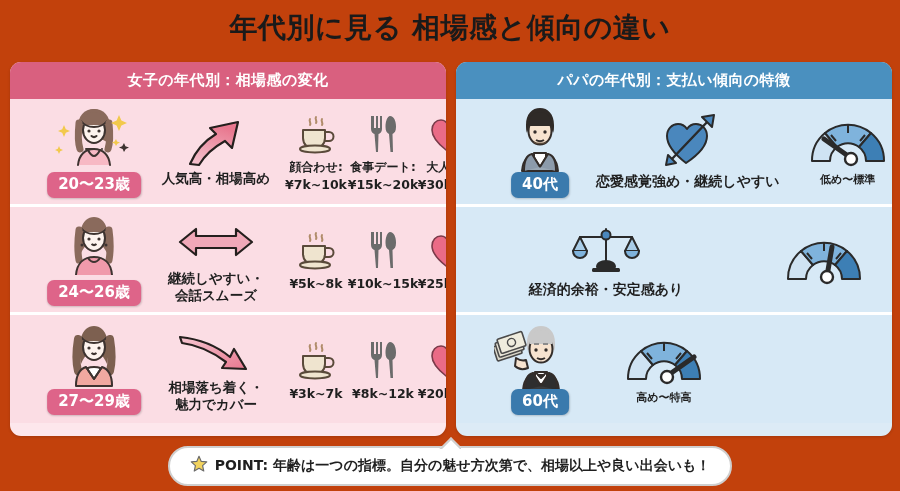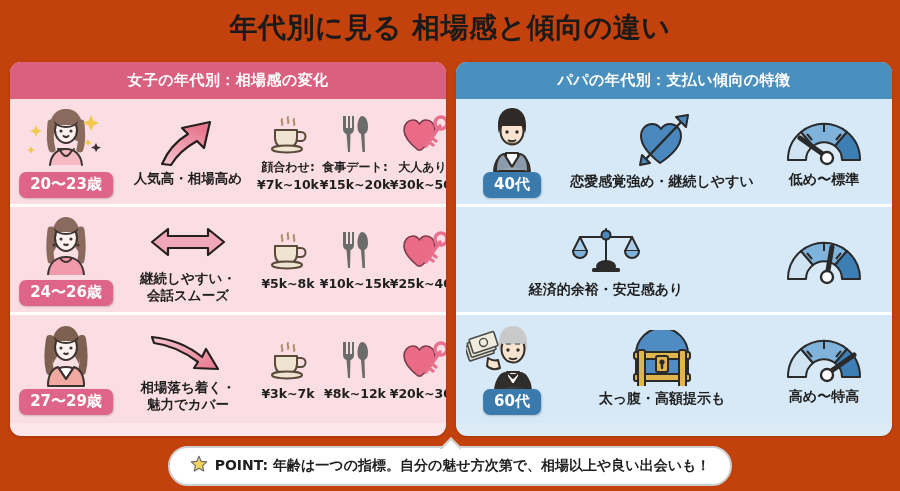--- a/index.html
+++ b/index.html
@@ -42,21 +42,21 @@
     height: 108px;
     display: flex; align-items: center;
     border-bottom: 3px solid #ffffff;
   }
   .row:last-child { border-bottom: none; }
   .panel.left  .row { background: #fbdde4; }
   .panel.right .row { background: #d7e9f6; }
 
   
   .avatar-cell {
-    position: relative; width: 112px; height: 108px; flex: none;
+    position: relative; width: 112px; height: 108px; flex: none; margin-left: 28px;
   }
   .avatar-art { position: absolute; left: 50%; top: 3px; transform: translateX(-50%); }
   .age-badge {
     position: absolute; bottom: 8px; left: 50%; transform: translateX(-50%);
     padding: 3px 11px 4px; border-radius: 7px;
     font-size: 15px; font-weight: bold; color: #fff; white-space: nowrap;
     box-shadow: 0 1px 2px rgba(0,0,0,0.18);
   }
   .panel.left  .age-badge { background: #de6489; }
   .panel.right .age-badge { background: #3a7aad; }
@@ -95,21 +95,21 @@
   .trait-label {
     margin-top: 4px; font-size: 14px; font-weight: bold; color: #1f1f1f;
     text-align: center; white-space: nowrap;
   }
   .gauge-cell {
     width: 136px; flex: none; height: 108px;
     display: flex; flex-direction: column; align-items: center; justify-content: center;
   }
   .gauge-icon { height: 52px; display:flex; align-items:center; justify-content:center; }
   .gauge-label {
-    margin-top: 4px; font-size: 14px; font-weight: bold; color: #1f1f1f; white-space: nowrap;
+    margin-top: 4px; font-size: 11px; font-weight: bold; color: #1f1f1f; white-space: nowrap;
   }
 
   
   .point-wrap { position: absolute; left: 0; bottom: 5px; width: 900px; display:flex; justify-content:center; }
   .point-banner {
     position: relative;
     display: inline-flex; align-items: center; gap: 7px;
     padding: 7px 20px 8px;
     background: #ffffff; border: 2px solid #cfcfcf; border-radius: 21px;
     font-size: 14px; font-weight: bold; color: #1f1f1f; white-space: nowrap;
@@ -518,36 +518,20 @@
                 <rect x="5" y="21" width="26" height="15" rx="1.5" fill="#e7e4d6" stroke="#4a4a4a" stroke-width="1.6"></rect>
                 <rect x="8" y="18" width="26" height="15" rx="1.5" fill="#efecdd" stroke="#4a4a4a" stroke-width="1.6"></rect>
                 <circle cx="21" cy="25.5" r="4" fill="none" stroke="#4a4a4a" stroke-width="1.4"></circle>
               </g>
               <path d="M22 40c3 2 7 3 10 2l2 8c-5 2-10 1-13-2z" fill="#f7e3cf" stroke="#332d2a" stroke-width="2" stroke-linejoin="round"></path>
             </svg>
           </div>
           <div class="age-badge">60代</div>
         </div>
 
-        <div class="trait-cell">
-          <div class="trait-icon">
-            <svg width="64" height="56" viewBox="0 0 64 56">
-              <path d="M6 24a26 26 0 0 1 52 0v4H6z" fill="#4f8cc4" stroke="#2a2a2a" stroke-width="2" stroke-linejoin="round"></path>
-              <rect x="6" y="28" width="52" height="22" rx="3" fill="#4f8cc4" stroke="#2a2a2a" stroke-width="2"></rect>
-              <rect x="4" y="22" width="56" height="7" rx="2" fill="#e0b54c" stroke="#2a2a2a" stroke-width="2"></rect>
-              <rect x="4" y="44" width="56" height="7" rx="2" fill="#e0b54c" stroke="#2a2a2a" stroke-width="2"></rect>
-              <rect x="8" y="6" width="7" height="45" rx="2" fill="#e0b54c" stroke="#2a2a2a" stroke-width="2" transform="translate(0,14)"></rect>
-              <rect x="49" y="6" width="7" height="45" rx="2" fill="#e0b54c" stroke="#2a2a2a" stroke-width="2" transform="translate(0,14)"></rect>
-              <rect x="26" y="26" width="12" height="16" rx="2" fill="#e0b54c" stroke="#2a2a2a" stroke-width="2"></rect>
-              <circle cx="32" cy="32" r="2.6" fill="#2a2a2a"></circle>
-              <path d="M32 33v5" stroke="#2a2a2a" stroke-width="2.4" stroke-linecap="round"></path>
-            </svg>
-          </div>
-          <div class="trait-label">太っ腹・高額提示も</div>
-        </div>
 
         <div class="gauge-cell">
           <div class="gauge-icon">
             <svg width="84" height="50" viewBox="0 0 84 50">
               <g stroke="#2a2a2a" stroke-width="2" stroke-linejoin="round">
                 <path d="M6 44 A36 36 0 0 1 19 16 L31 30 A18 18 0 0 0 24 44 Z" fill="#cfe3f3"></path>
                 <path d="M19 16 A36 36 0 0 1 65 16 L53 30 A18 18 0 0 0 31 30 Z" fill="#7fb3dc"></path>
                 <path d="M65 16 A36 36 0 0 1 78 44 L60 44 A18 18 0 0 0 53 30 Z" fill="#3d7fb5"></path>
               </g>
               <g stroke="#2a2a2a" stroke-width="2" fill="none">

